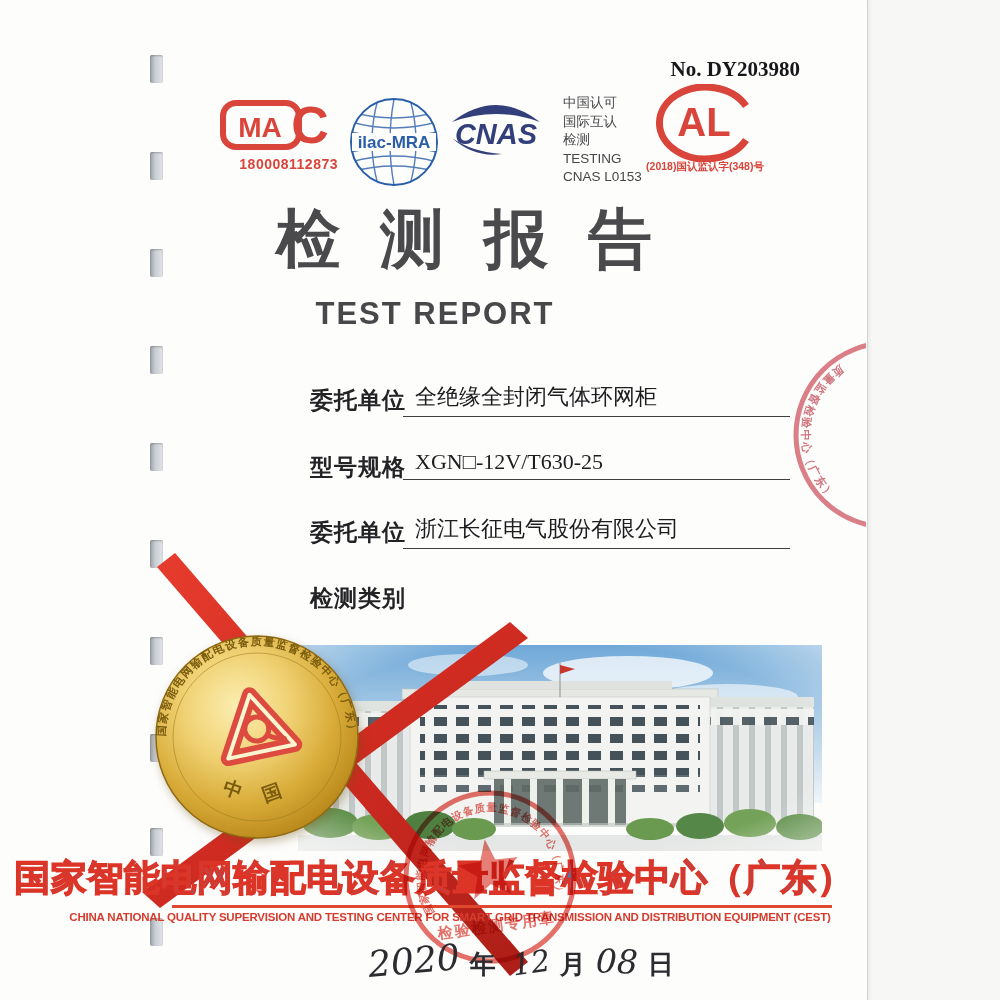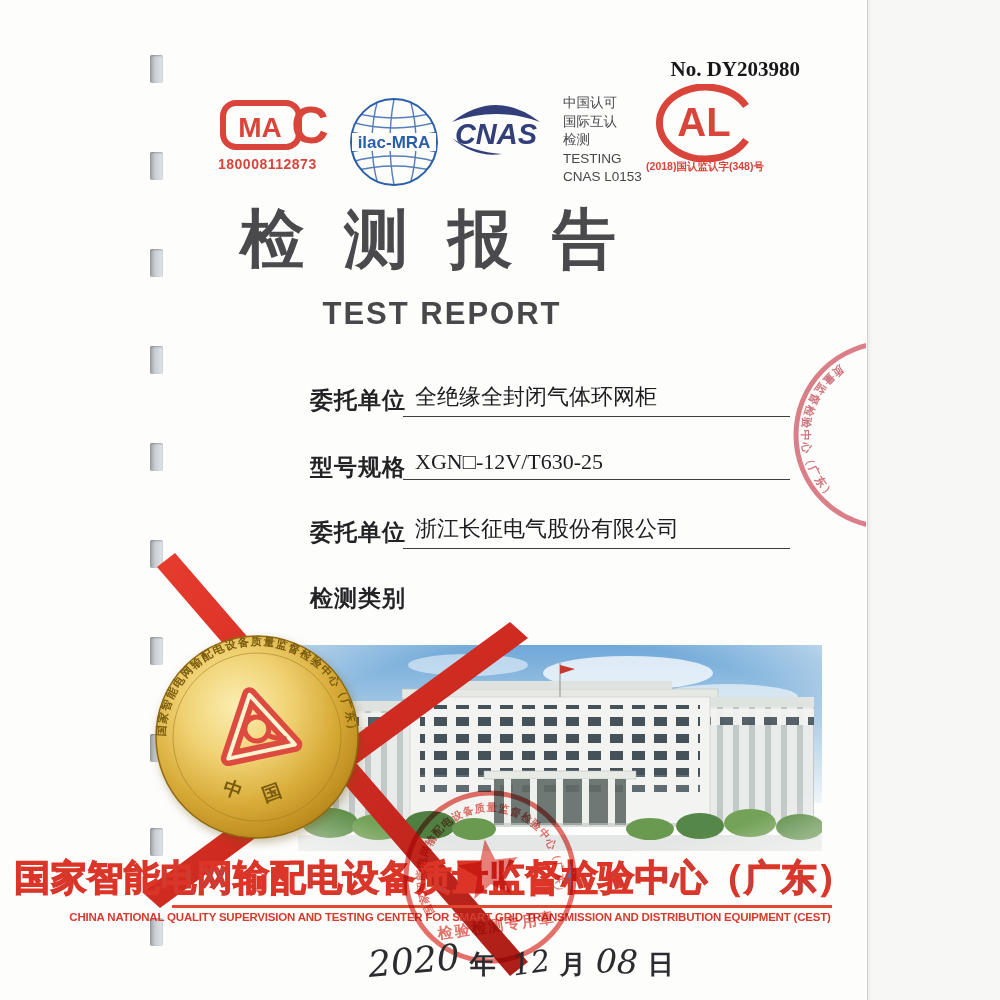--- a/index.html
+++ b/index.html
@@ -9,31 +9,31 @@
   .page{position:absolute;left:0;top:0;width:867px;height:1000px;background:#fdfdfc;
     border-right:1px solid #d2d2cf;box-shadow:2px 0 3px rgba(0,0,0,.05);}
   .backing{position:absolute;left:868px;top:0;width:132px;height:1000px;background:#f7f7f5;}
   
   .hole{position:absolute;left:150px;width:13px;height:28px;border-radius:2px;
     background:linear-gradient(90deg,#9aa0a6,#c9ced3 40%,#e3e6e9);box-shadow:inset 0 1px 2px rgba(0,0,0,.25);}
   
   .report-no{position:absolute;left:0;top:49px;width:800px;text-align:right;
     font-family:"Liberation Serif","DejaVu Serif",serif;font-weight:bold;font-size:21px;color:#17171a;margin-top:8px;}
   .logo{position:absolute;}
-  .cma-num{position:absolute;left:218px;top:156px;width:120px;text-align:left;
+  .cma-num{position:absolute;left:218px;top:156px;width:120px;text-align:right;
     color:#d9453a;font-weight:bold;font-size:14px;letter-spacing:.5px;}
   .cnas-caption{position:absolute;left:563px;top:94px;font-size:13.5px;line-height:18.5px;color:#47474a;}
   .cnas-caption div{white-space:nowrap;}
   .cal-caption{position:absolute;left:640px;top:160px;width:130px;text-align:center;
     color:#d9453a;font-size:10.5px;font-weight:bold;white-space:nowrap;}
   
   .title-cn{position:absolute;left:0;top:196px;width:868px;text-align:center;
     font-family:"Liberation Serif","DejaVu Serif",serif;font-weight:bold;font-size:64px;
-    letter-spacing:12px;color:#4a4a4d;}
-  .title-en{position:absolute;left:8px;top:296px;width:868px;text-align:center;
+    letter-spacing:12px;color:#4a4a4d;padding-left:36px;}
+  .title-en{position:absolute;left:1px;top:296px;width:868px;text-align:center;
     font-weight:bold;font-size:31px;letter-spacing:2px;color:#48484b;}
   
   .f-label{position:absolute;left:310px;font-size:23px;font-weight:700;color:#232326;letter-spacing:1px;white-space:nowrap;}
   .f-value{position:absolute;left:403px;width:375px;font-family:"Liberation Serif","DejaVu Serif",serif;
     font-size:22px;color:#1d1d20;border-bottom:1.5px solid #3e3e40;padding:0 0 4px 12px;white-space:nowrap;}
   
   .building{position:absolute;left:298px;top:645px;width:524px;height:215px;
     -webkit-mask-image:radial-gradient(ellipse 92% 88% at 50% 48%,#000 55%,rgba(0,0,0,0) 97%);
     mask-image:radial-gradient(ellipse 92% 88% at 50% 48%,#000 55%,rgba(0,0,0,0) 97%);}
   .ribbons{position:absolute;left:130px;top:540px;width:470px;height:460px;}

